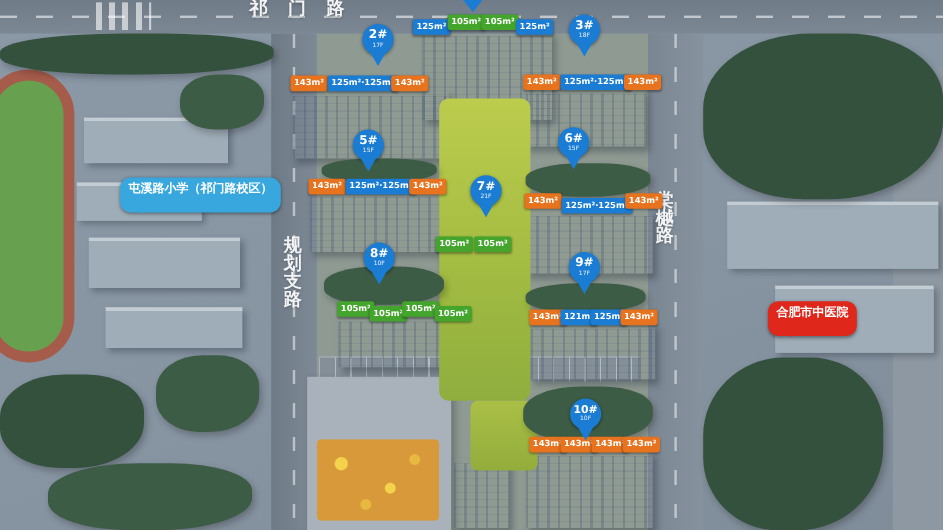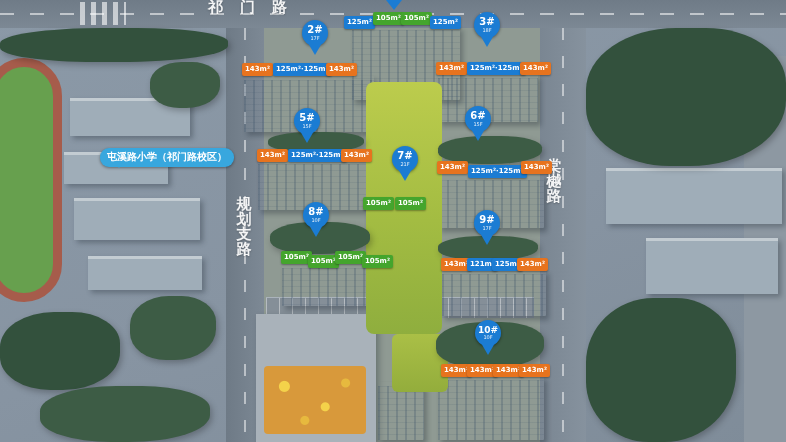--- a/index.html
+++ b/index.html
@@ -64,21 +64,21 @@
   .pin{position:absolute;width:26px;height:42px;z-index:40;}
   .pin-head{position:relative;width:26px;height:26px;border-radius:50%;background:#1b7cd3;
     color:#fff;display:flex;flex-direction:column;align-items:center;justify-content:center;
     box-shadow:0 1px 3px rgba(0,0,0,.45);}
   .pin-head::after{content:"";position:absolute;top:23px;left:50%;transform:translateX(-50%);
     border:7px solid transparent;border-top:12px solid #1b7cd3;}
   .pin-num{font-size:10px;font-weight:bold;line-height:1.05;}
   .pin-fl{font-size:5px;line-height:1;opacity:.9;}
   .pin-tip{position:absolute;left:386px;top:0;z-index:40;width:0;height:0;
     border:8px solid transparent;border-top:10px solid #1b7cd3;}
-  .bubble{position:absolute;z-index:50;padding:2px 7px 3px;border-radius:9px;color:#fff;
+  .bubble{position:absolute;z-index:50;padding:2px 7px 13px;border-radius:9px;color:#fff;
     font-size:10px;font-weight:bold;white-space:nowrap;box-shadow:0 1px 3px rgba(0,0,0,.4);}
   .bubble.blue{background:#38a7de}.bubble.red{background:#e0271b}
   .bubble::after{content:"";position:absolute;left:14px;bottom:-6px;
     border:5px solid transparent;}
   .bubble.blue::after{border-top:7px solid #38a7de;}
   .bubble.red::after{border-top:7px solid #e0271b;}
 </style>
 </head>
 <body>
 
@@ -212,22 +212,23 @@
         <span class="pin-num">8#</span>
         <span class="pin-fl">10F</span>
       </div>
   </div>
   <div class="pin" style="left:474px;top:210px">
     <div class="pin-head">
         <span class="pin-num">9#</span>
         <span class="pin-fl">17F</span>
       </div>
   </div>
-  <div class="pin" style="left:475px;top:320px">
+  <div class="pin" style="left:475px;top:332px">
     <div class="pin-head">
         <span class="pin-num" style="font-size:9px">10#</span>
         <span class="pin-fl">10F</span>
       </div>
   </div>
 
   <div class="bubble blue" style="left:100px;top:148px">屯溪路小学（祁门路校区）</div>
+  <div class="bubble red" style="left:640px;top:251px">合肥市中医院</div>
 
 </div>
 
 </body></html>

